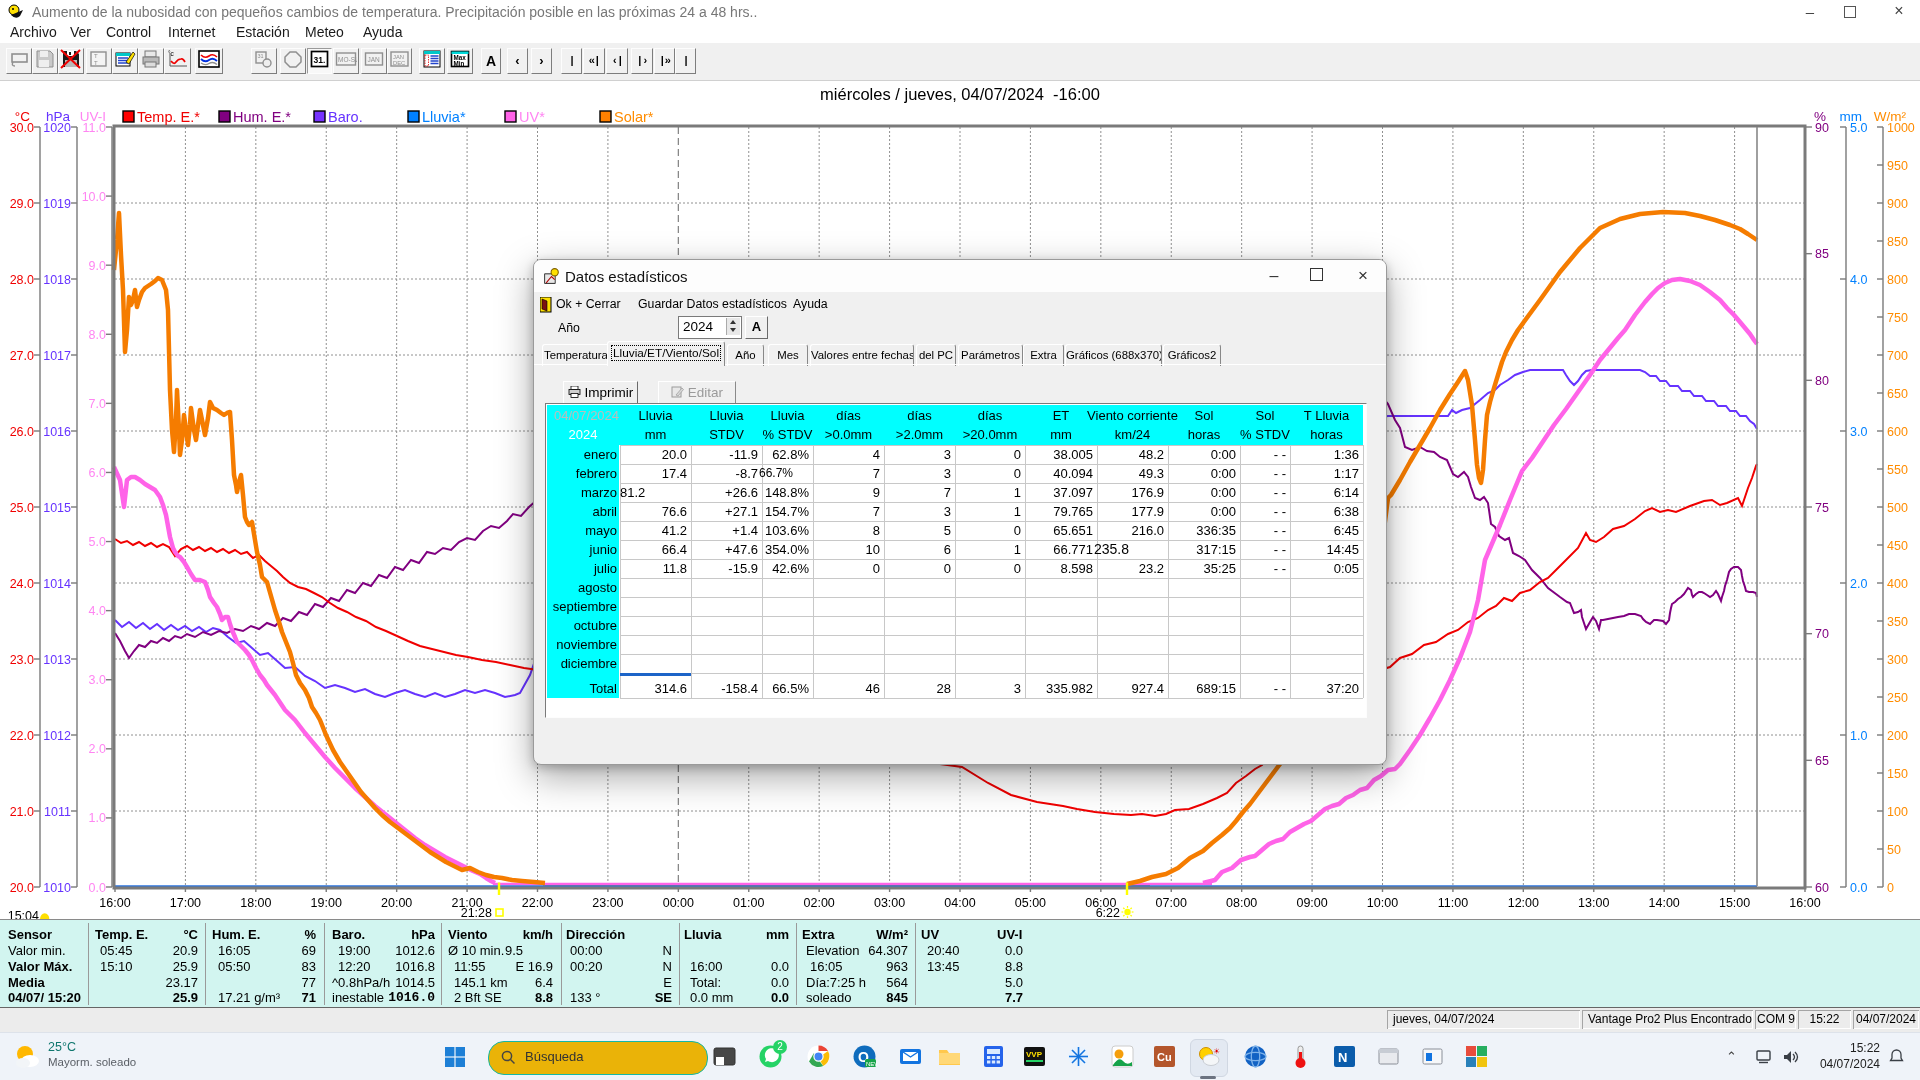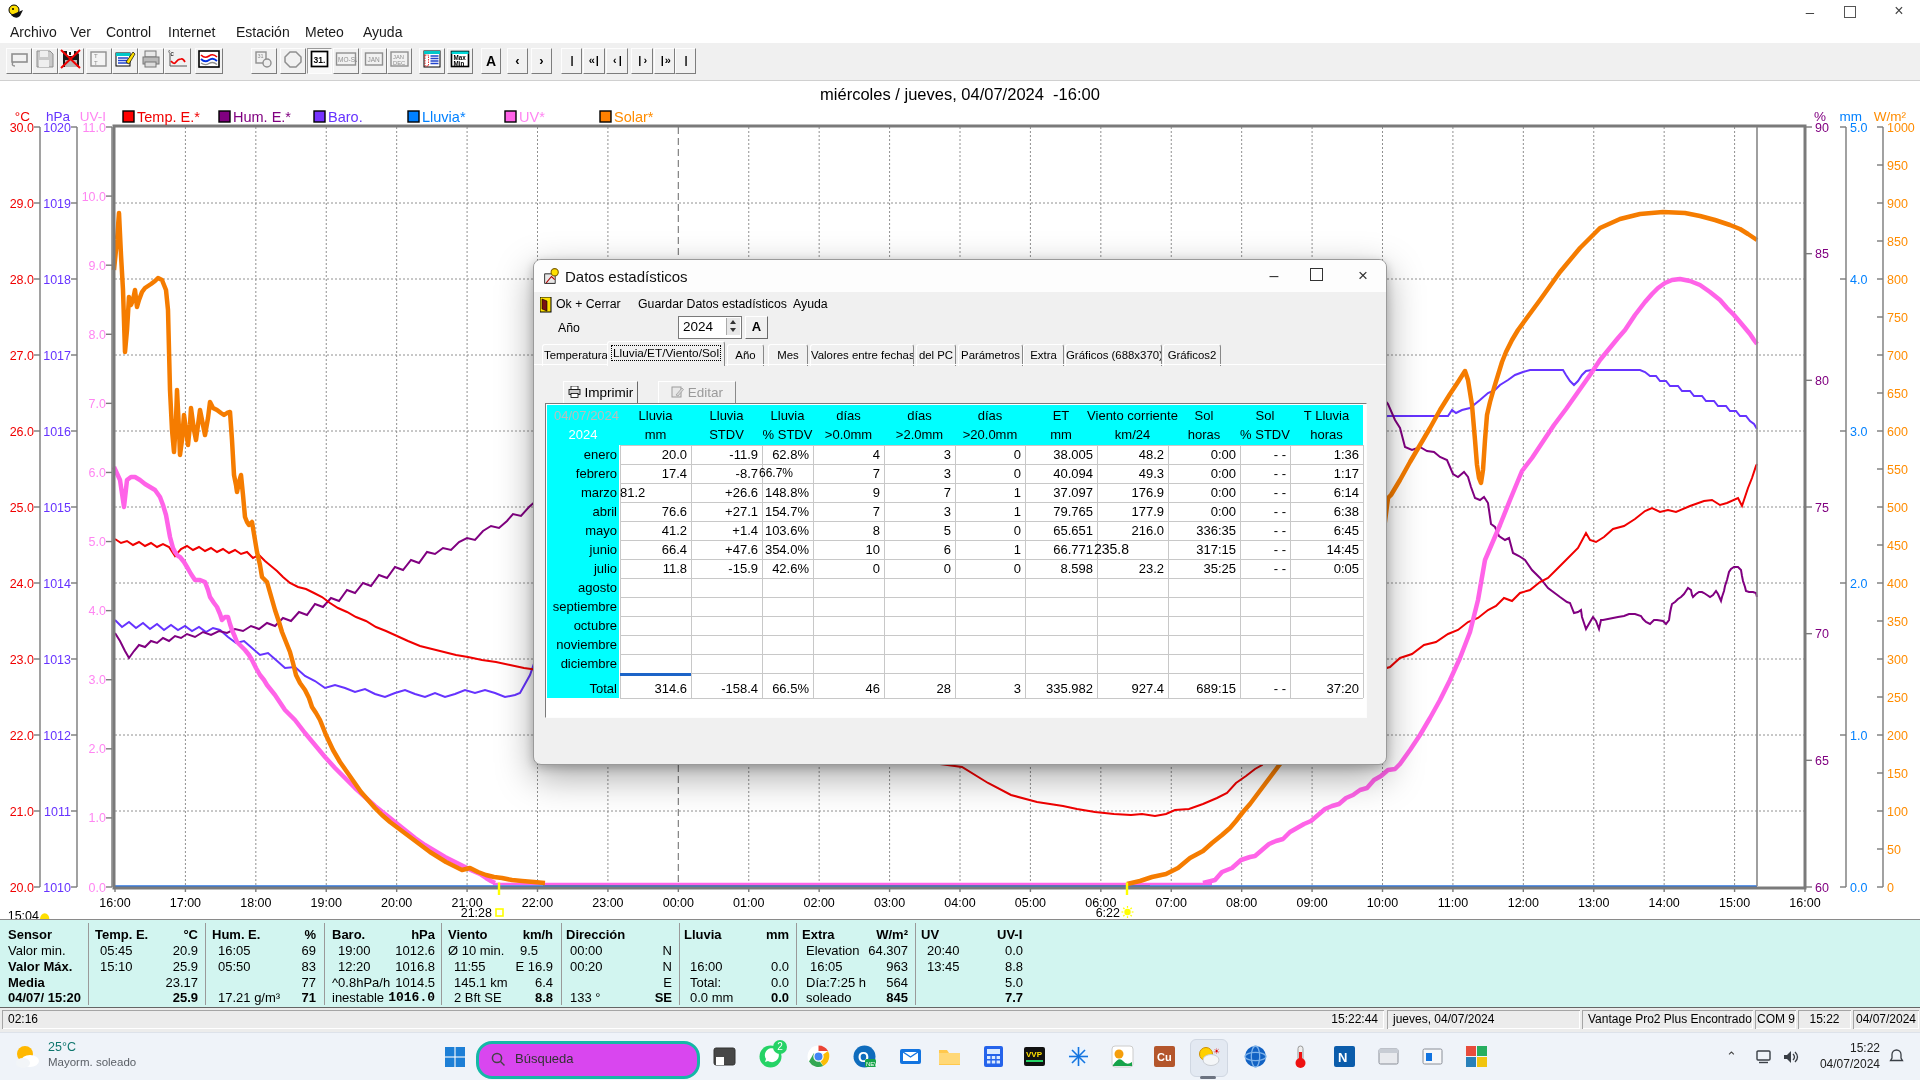--- a/index.html
+++ b/index.html
@@ -277,20 +277,21 @@
     <rect x="600" y="111" width="11" height="11" fill="#ff8000" stroke="#000" stroke-width="1.4"></rect>
     <text x="614" y="122" fill="#ff8c00" font-size="14.5">Solar*</text>
     <text x="960" y="100" fill="#000" text-anchor="middle" font-size="16.5">miércoles / jueves, 04/07/2024&nbsp;&nbsp;-16:00</text>
   </svg>
 <div style="position:absolute;left:0;top:0;width:1920px;height:24px;background:#fff;z-index:2">
   <svg width="17" height="17" style="position:absolute;left:8px;top:3px" viewBox="0 0 17 17">
       <circle cx="6" cy="7" r="5" fill="#ffe000" stroke="#000"></circle>
       <path d="M3 12 q5 5 9 1 l3-6 z" fill="#111"></path>
       <circle cx="5" cy="6" r="1" fill="#000"></circle>
     </svg>
+  <div style="position:absolute;left:32px;top:4px;font-size:14px;color:#777">Aumento de la nubosidad con pequeños cambios de temperatura. Precipitación posible en las próximas 24 a 48 hrs..</div>
   <div style="position:absolute;left:1797px;top:3px;width:26px;font-size:15px;color:#444;text-align:center">–</div>
   <div style="position:absolute;left:1844px;top:6px;width:10px;height:10px;border:1.2px solid #555"></div>
   <div style="position:absolute;left:1886px;top:2px;width:26px;font-size:16px;color:#444;text-align:center">×</div>
 </div>
 <div style="position:absolute;left:0;top:24px;width:1920px;height:18px;background:#fff;z-index:2;font-size:14px;color:#1a1a1a">
   <span style="position:absolute;left:10px">Archivo</span>
     <span style="position:absolute;left:70px">Ver</span>
   <span style="position:absolute;left:106px">Control</span>
     <span style="position:absolute;left:168px">Internet</span>
   <span style="position:absolute;left:236px">Estación</span>
@@ -633,21 +634,21 @@
     <div style="position:absolute;top:23px;font-size:13px;white-space:pre;left:385px;width:50px;text-align:right;">1012.6</div>
     <div style="position:absolute;top:39px;font-size:13px;white-space:pre;left:338px;">12:20</div>
     <div style="position:absolute;top:39px;font-size:13px;white-space:pre;left:385px;width:50px;text-align:right;">1016.8</div>
     <div style="position:absolute;top:55px;font-size:13px;white-space:pre;left:332px;">^0.8hPa/h</div>
     <div style="position:absolute;top:55px;font-size:13px;white-space:pre;left:385px;width:50px;text-align:right;">1014.5</div>
     <div style="position:absolute;top:70px;font-size:13px;white-space:pre;left:332px;">inestable</div>
     <div style="position:absolute;top:70px;font-size:13px;white-space:pre;font-weight:bold;left:385px;width:50px;text-align:right;font-family:Liberation Mono, monospace;">1016.0</div>
     <div style="position:absolute;top:7px;font-size:13px;white-space:pre;font-weight:bold;left:448px;">Viento</div>
     <div style="position:absolute;top:7px;font-size:13px;white-space:pre;font-weight:bold;left:505px;width:48px;text-align:right;">km/h</div>
     <div style="position:absolute;top:23px;font-size:13px;white-space:pre;left:448px;">Ø 10 min.</div>
-    <div style="position:absolute;top:23px;font-size:13px;white-space:pre;left:505px;width:48px;text-align:center;">9.5</div>
+    <div style="position:absolute;top:23px;font-size:13px;white-space:pre;left:505px;width:48px;text-align:left;">9.5</div>
     <div style="position:absolute;top:39px;font-size:13px;white-space:pre;left:454px;">11:55</div>
     <div style="position:absolute;top:39px;font-size:13px;white-space:pre;left:495px;width:58px;text-align:right;">E 16.9</div>
     <div style="position:absolute;top:55px;font-size:13px;white-space:pre;left:454px;">145.1 km</div>
     <div style="position:absolute;top:55px;font-size:13px;white-space:pre;left:505px;width:48px;text-align:right;">6.4</div>
     <div style="position:absolute;top:70px;font-size:13px;white-space:pre;left:454px;">2 Bft SE</div>
     <div style="position:absolute;top:70px;font-size:13px;white-space:pre;font-weight:bold;left:505px;width:48px;text-align:right;">8.8</div>
     <div style="position:absolute;top:7px;font-size:13px;white-space:pre;font-weight:bold;left:566px;">Dirección</div>
     <div style="position:absolute;top:23px;font-size:13px;white-space:pre;left:570px;">00:00</div>
     <div style="position:absolute;top:23px;font-size:13px;white-space:pre;left:640px;width:32px;text-align:right;">N</div>
     <div style="position:absolute;top:39px;font-size:13px;white-space:pre;left:570px;">00:20</div>
@@ -676,21 +677,20 @@
     <div style="position:absolute;top:7px;font-size:13px;white-space:pre;font-weight:bold;left:921px;">UV</div>
     <div style="position:absolute;top:23px;font-size:13px;white-space:pre;left:927px;">20:40</div>
     <div style="position:absolute;top:39px;font-size:13px;white-space:pre;left:927px;">13:45</div>
     <div style="position:absolute;top:7px;font-size:13px;white-space:pre;font-weight:bold;left:997px;">UV-I</div>
     <div style="position:absolute;top:23px;font-size:13px;white-space:pre;left:985px;width:38px;text-align:right;">0.0</div>
     <div style="position:absolute;top:39px;font-size:13px;white-space:pre;left:985px;width:38px;text-align:right;">8.8</div>
     <div style="position:absolute;top:55px;font-size:13px;white-space:pre;left:985px;width:38px;text-align:right;">5.0</div>
     <div style="position:absolute;top:70px;font-size:13px;white-space:pre;font-weight:bold;left:985px;width:38px;text-align:right;">7.7</div>
   </div>
 <div style="position:absolute;left:0;top:1008px;width:1920px;height:24px;background:#ececec;z-index:2;font-size:12px">
-    <div style="position:absolute;left:2px;top:2px;width:1382px;height:19px;box-shadow:inset 1px 1px 0 #a5a5a5,inset -1px -1px 0 #fff;line-height:19px"><span style="padding-left:6px">02:16</span><span style="float:right;padding-right:6px">15:22:44</span></div>
     <div style="position:absolute;left:1387px;top:2px;width:193px;height:19px;box-shadow:inset 1px 1px 0 #a5a5a5,inset -1px -1px 0 #fff;line-height:19px;text-align:left;padding:0 6px;box-sizing:border-box;white-space:nowrap">jueves, 04/07/2024</div>
     <div style="position:absolute;left:1582px;top:2px;width:171px;height:19px;box-shadow:inset 1px 1px 0 #a5a5a5,inset -1px -1px 0 #fff;line-height:19px;text-align:left;padding:0 6px;box-sizing:border-box;white-space:nowrap">Vantage Pro2 Plus Encontrado</div>
     <div style="position:absolute;left:1755px;top:2px;width:41px;height:19px;box-shadow:inset 1px 1px 0 #a5a5a5,inset -1px -1px 0 #fff;line-height:19px;text-align:center;padding:0 2px;box-sizing:border-box;white-space:nowrap">COM 9</div>
     <div style="position:absolute;left:1798px;top:2px;width:53px;height:19px;box-shadow:inset 1px 1px 0 #a5a5a5,inset -1px -1px 0 #fff;line-height:19px;text-align:center;padding:0 6px;box-sizing:border-box;white-space:nowrap">15:22</div>
     <div style="position:absolute;left:1853px;top:2px;width:66px;height:19px;box-shadow:inset 1px 1px 0 #a5a5a5,inset -1px -1px 0 #fff;line-height:19px;text-align:center;padding:0 2px;box-sizing:border-box;white-space:nowrap">04/07/2024</div>
   </div>
 <div style="position:absolute;left:0;top:1032px;width:1920px;height:48px;background:#eff3f9;border-top:1px solid #dde2ea;box-sizing:border-box;z-index:2">
     <svg width="30" height="30" style="position:absolute;left:12px;top:9px" viewBox="0 0 30 30">
       <circle cx="13" cy="12" r="8" fill="#ffb800"></circle>
       <circle cx="13" cy="12" r="8" fill="url(#s)"></circle>
@@ -698,21 +698,21 @@
       <ellipse cx="11" cy="21" rx="7" ry="5" fill="#f2f5f8"></ellipse>
     </svg>
     <div style="position:absolute;left:48px;top:7px;font-size:12.5px;color:#0f766e">25°C</div>
     <div style="position:absolute;left:48px;top:23px;font-size:11.5px;color:#5a5f66">Mayorm. soleado</div>
     <svg width="22" height="22" style="position:absolute;left:444px;top:13px" viewBox="0 0 22 22">
       <rect x="1" y="1" width="9.4" height="9.4" fill="#1d7fd6"></rect>
       <rect x="11.6" y="1" width="9.4" height="9.4" fill="#1d7fd6"></rect>
       <rect x="1" y="11.6" width="9.4" height="9.4" fill="#1d7fd6"></rect>
       <rect x="11.6" y="11.6" width="9.4" height="9.4" fill="#1d7fd6"></rect>
     </svg>
-    <div style="position:absolute;left:476px;top:8px;width:218px;height:32px;background:#d946ef;border:3px solid #14b8a6;border-radius:16px">
+    <div style="position:absolute;left:488px;top:8px;width:218px;height:32px;background:#eab308;border:1px solid #14b8a6;border-radius:16px">
       <svg width="15" height="15" style="position:absolute;left:12px;top:8px" viewBox="0 0 15 15">
         <circle cx="6" cy="6" r="4.6" fill="none" stroke="#444" stroke-width="1.5"></circle>
         <line x1="9.5" y1="9.5" x2="13.5" y2="13.5" stroke="#444" stroke-width="1.5"></line>
       </svg>
       <span style="position:absolute;left:36px;top:7px;font-size:13px;color:#333">Búsqueda</span>
     </div>
     <svg width="25" height="25" style="position:absolute;left:712px;top:11px" viewBox="0 0 25 25">
       <rect x="2" y="4" width="21" height="17" rx="2" fill="#474747"></rect>
       <rect x="2" y="4" width="21" height="17" rx="2" fill="none" stroke="#333"></rect>
       <rect x="4" y="13" width="8" height="8" fill="#fff"></rect>

